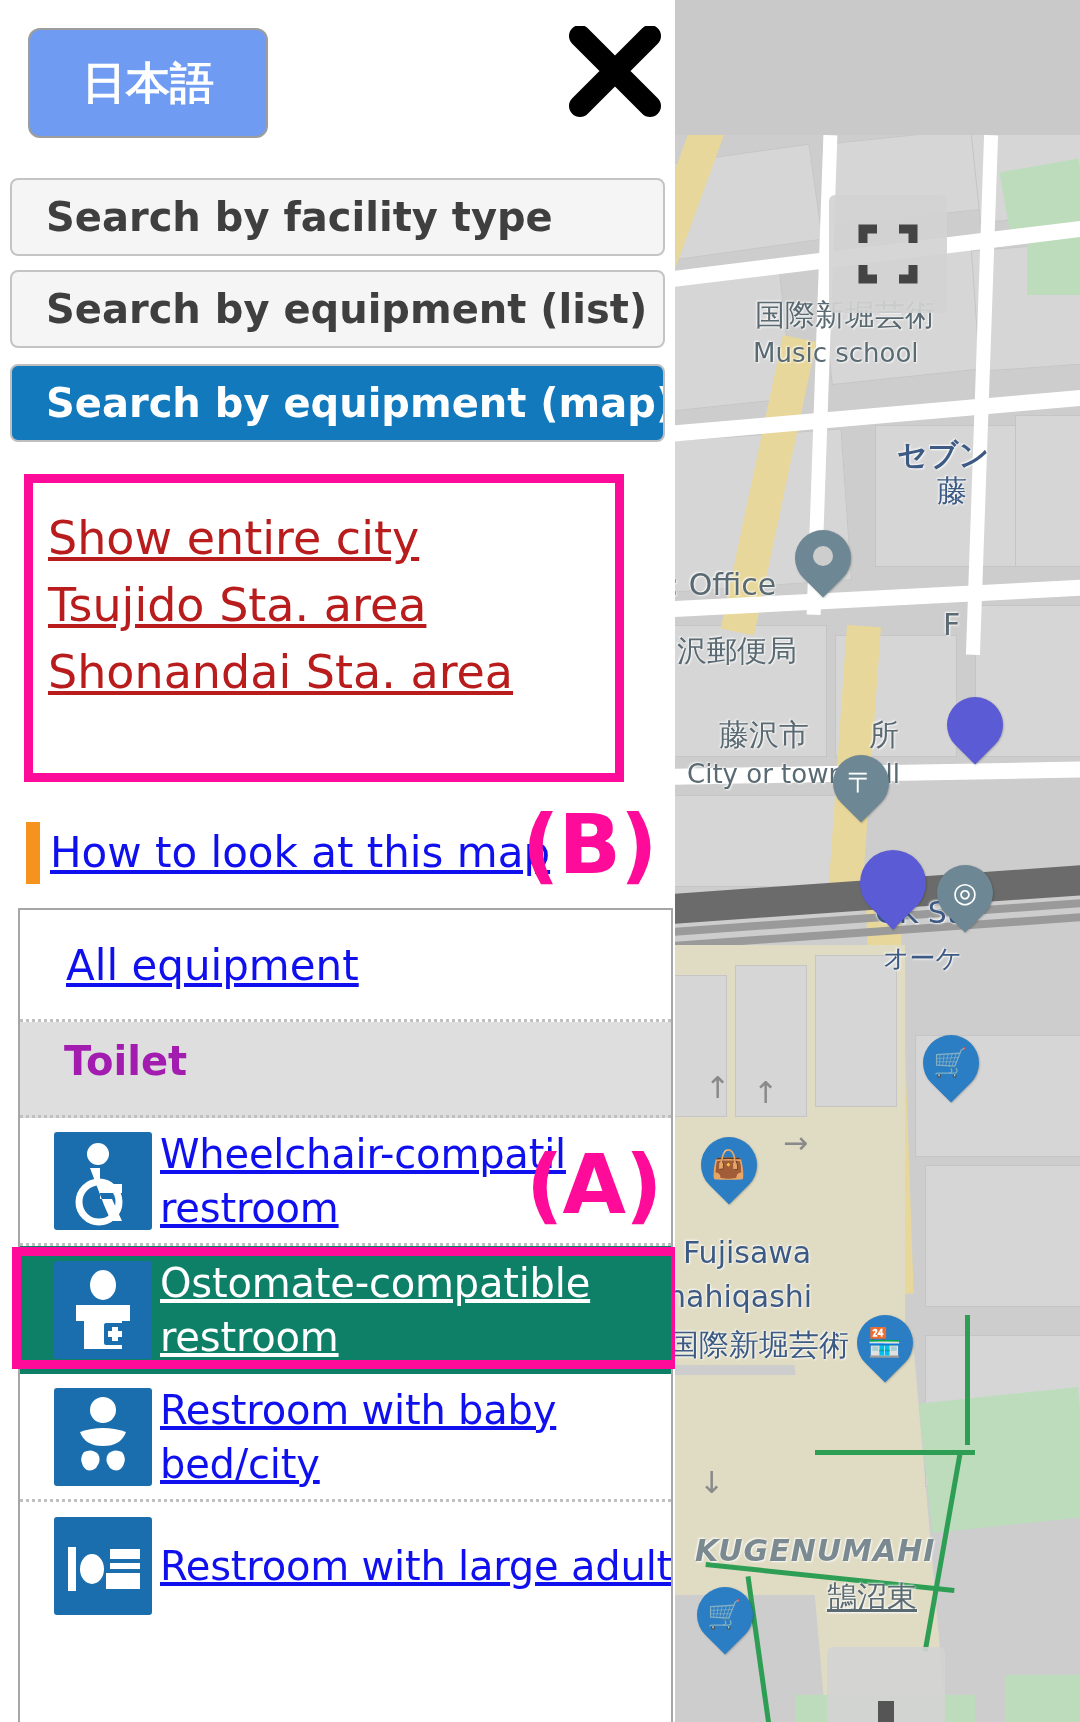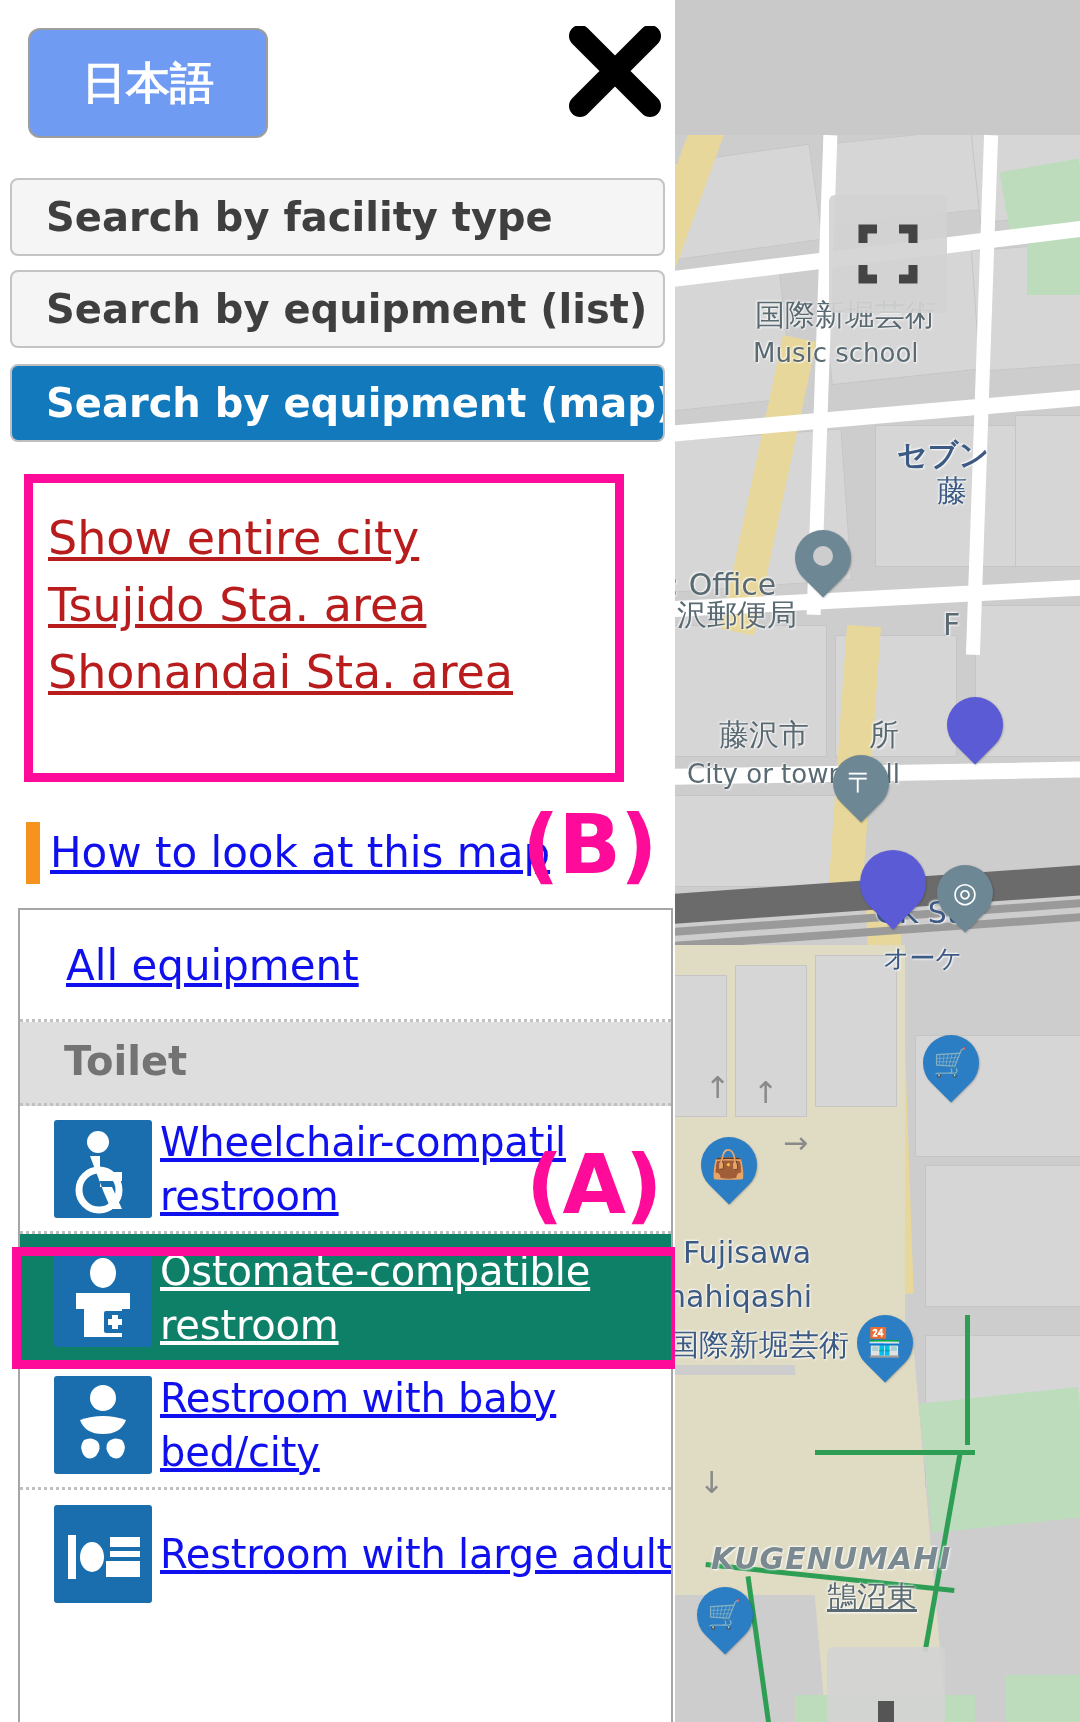--- a/index.html
+++ b/index.html
@@ -238,25 +238,25 @@
     height: 112px;
     line-height: 112px;
     padding-left: 46px;
     border-bottom: 3px dotted #c0c0c0;
     box-sizing:border-box;
   }
   .eq-all a {
     color:#1010ef; text-decoration:underline; font-size:42px;
   }
   .eq-group {
-    height: 84px;
+    height: 96px;
     background:#dedede;
     border-bottom: 3px dotted #c0c0c0;
     box-sizing:border-box;
-    color:#737373;
+    color:#a21caf;
     font-size: 40px;
     font-weight: bold;
     line-height: 78px;
     padding-left: 44px;
   }
   .eq-row {
     position:relative;
     height: 128px;
     box-sizing:border-box;
     border-bottom: 3px dotted #c0c0c0;
@@ -362,30 +362,30 @@
     <div class="greenline" style="left:140px; top:1315px; width:160px; height:5px;"></div>
     <div class="greenline" style="left:265px; top:1318px; width:5px; height:200px; transform:rotate(10deg);"></div>
     <div class="greenline" style="left:30px; top:1440px; width:250px; height:5px; transform:rotate(6deg);"></div>
     <div class="greenline" style="left:90px; top:1440px; width:5px; height:280px; transform:rotate(-8deg);"></div>
 
     <div class="maplabel" style="left:80px; top:160px;">国際新堀芸術</div>
     <div class="maplabel sm" style="left:78px; top:203px;">Music school</div>
     <div class="maplabel blue" style="left:222px; top:300px;font-weight:bold;">セブン</div>
     <div class="maplabel blue" style="left:262px; top:336px;">藤</div>
     <div class="maplabel" style="left:-6px; top:432px;">: Office</div>
-    <div class="maplabel" style="left:2px; top:460px;">沢郵便局</div>
+    <div class="maplabel" style="left:2px; top:496px;">沢郵便局</div>
     <div class="maplabel" style="left:268px; top:472px;">F</div>
     <div class="maplabel" style="left:44px; top:580px;">藤沢市　　所</div>
     <div class="maplabel sm" style="left:12px; top:624px;">City or town hall</div>
     <div class="maplabel blue" style="left:200px; top:760px;">OK St</div>
     <div class="maplabel blue sm" style="left:208px; top:806px;">オーケ</div>
     <div class="maplabel blue" style="left:8px; top:1100px;">Fujisawa</div>
     <div class="maplabel blue" style="left:-8px; top:1144px;">nahiqashi</div>
     <div class="maplabel blue" style="left:-6px; top:1190px;">国際新堀芸術</div>
-    <div class="maplabel ital" style="left:36px; top:1398px;margin-top:8px;">KUGENUMAHI</div>
+    <div class="maplabel ital" style="left:20px; top:1398px;">KUGENUMAHI</div>
     <div class="maplabel" style="left:152px; top:1442px;text-decoration:underline;">鵠沼東</div>
 
     <div class="pin grey" style="left:120px; top:395px;">
         <span>
           <i class="pin-dot" style="position:absolute;"></i>
         </span>
       </div>
     <div class="pin grey" style="left:158px; top:620px;">
         <span>〒</span>
       </div>

